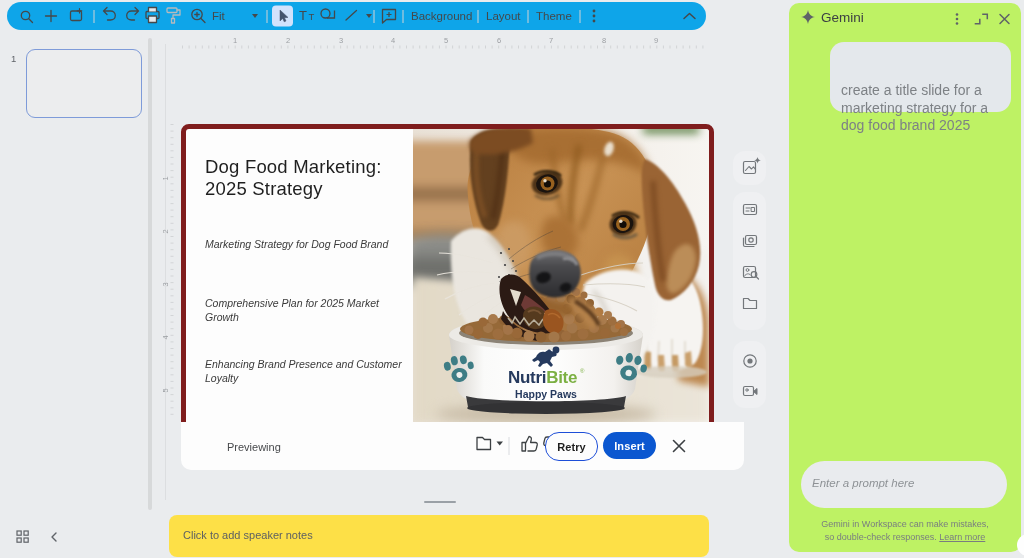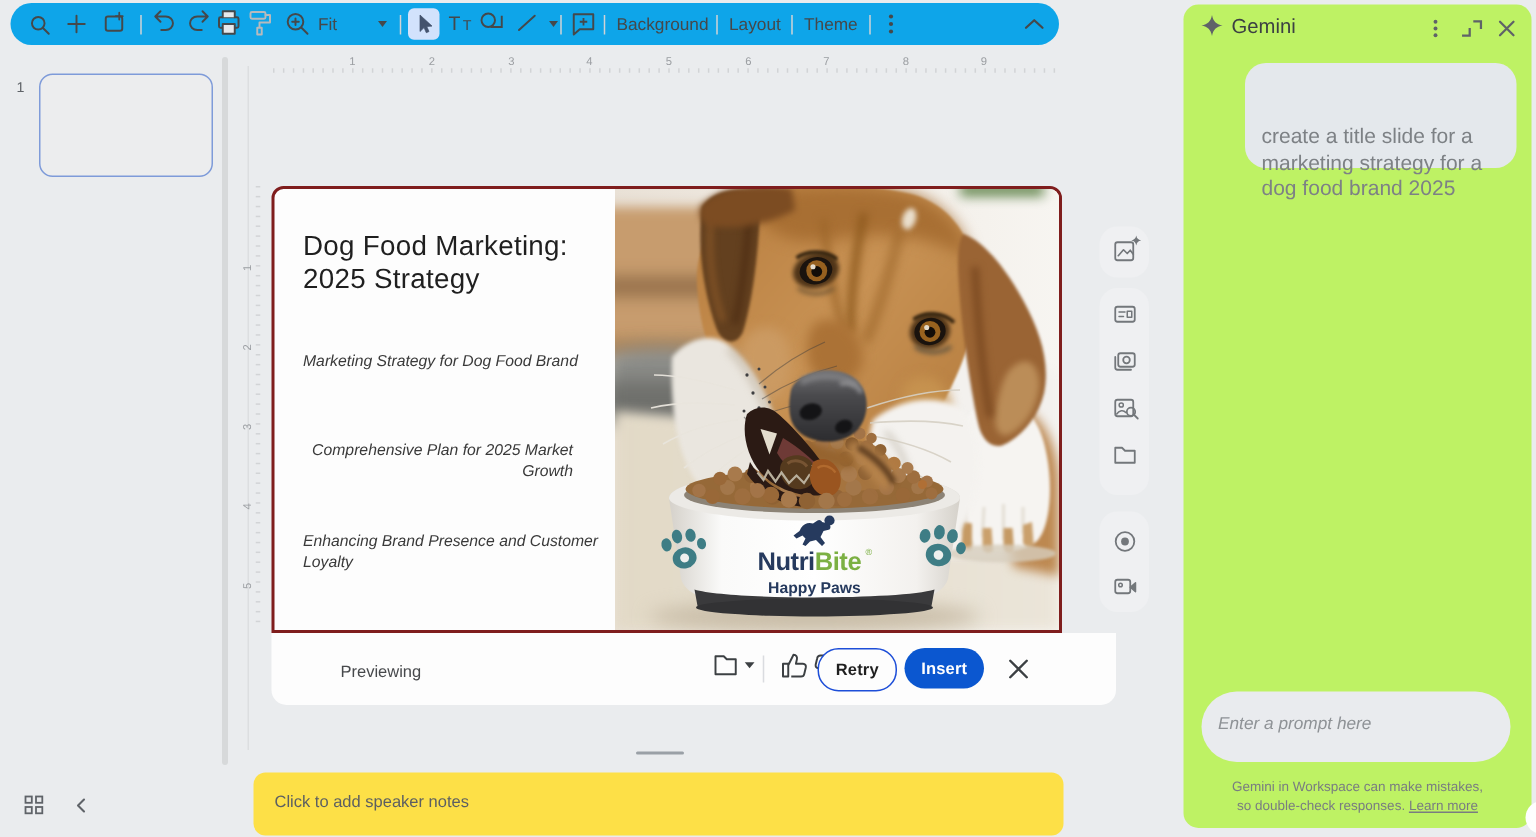--- a/index.html
+++ b/index.html
@@ -22,21 +22,21 @@
   #gdisc{position:absolute;left:0;top:515px;width:100%;text-align:center;
          font-size:9px;line-height:13px;color:#797d80;}
   #gdisc u{text-decoration:underline;margin-top:44px;}
   
   #thumb{left:26px;top:49px;width:114px;height:67px;border:1.5px solid #7e9bd9;
          border-radius:9px;background:#ecedee;}
   #slidenum{left:11px;top:53px;font-size:9.5px;color:#5f6368;}
   #fsbar{left:148px;top:38px;width:4px;height:472px;background:#d7d9da;border-radius:2px;}
   
   #slide{left:181px;top:124px;width:523px;height:294px;background:#fdfdfd;
-         border:2px solid #7f1d1d;border-radius:8px 8px 0 0;overflow:hidden;}
+         border:5px solid #7f1d1d;border-radius:8px 8px 0 0;overflow:hidden;}
   #stitle{position:absolute;left:19px;top:27px;font-size:18.5px;line-height:22px;
           color:#1f1f1f;letter-spacing:0.2px;}
   .sbody{position:absolute;left:19px;font-size:10.5px;line-height:13.5px;color:#3a3a3a;font-style:italic;}
   #simg{position:absolute;left:227px;top:0;width:296px;height:240px;}
   
   #abar{left:181px;top:422px;width:527px;height:48px;background:#fdfdfd;
         border-radius:0 0 10px 10px;display:flex;align-items:center;padding-left:36px;}
   .pill{height:27px;border-radius:14px;display:flex;align-items:center;
         justify-content:center;font-size:11px;font-weight:bold;letter-spacing:0.1px;}
   #retry{width:51px;border:1px solid #1d4ed8;color:#1f1f1f;background:#fdfdfd;}
@@ -143,21 +143,21 @@
   <div class="abs" style="left:1017px;top:534px;width:22px;height:22px;border-radius:50%;background:#fefefe;"></div>
 
   <div class="abs" id="slidenum">1</div>
   <div class="abs" id="thumb"></div>
   <div class="abs" id="fsbar"></div>
   <div class="abs" style="left:165px;top:44px;width:1px;height:456px;background:#dcdee0;"></div>
 
   <div class="abs" id="slide">
     <div id="stitle">Dog Food Marketing:<br>2025 Strategy</div>
     <div class="sbody" style="top:109px;">Marketing Strategy for Dog Food Brand</div>
-    <div class="sbody" style="top:168px;width:180px;text-align:right;">Comprehensive Plan for 2025 Market Growth</div>
+    <div class="sbody" style="top:168px;width:180px;">Comprehensive Plan for 2025 Market Growth</div>
     <div class="sbody" style="top:229px;width:200px;">Enhancing Brand Presence and Customer Loyalty</div>
     <div id="simg">
     <svg width="296" height="294" viewBox="0 0 296 294">
       <defs>
         <linearGradient id="bgg" x1="0" y1="0" x2="1" y2="0">
           <stop offset="0" stop-color="#e9e1d6"></stop>
             <stop offset="0.5" stop-color="#f1ece5"></stop>
           <stop offset="1" stop-color="#f7f5f1"></stop>
         </linearGradient>
         <linearGradient id="floorg" x1="0" y1="0" x2="1" y2="0">

